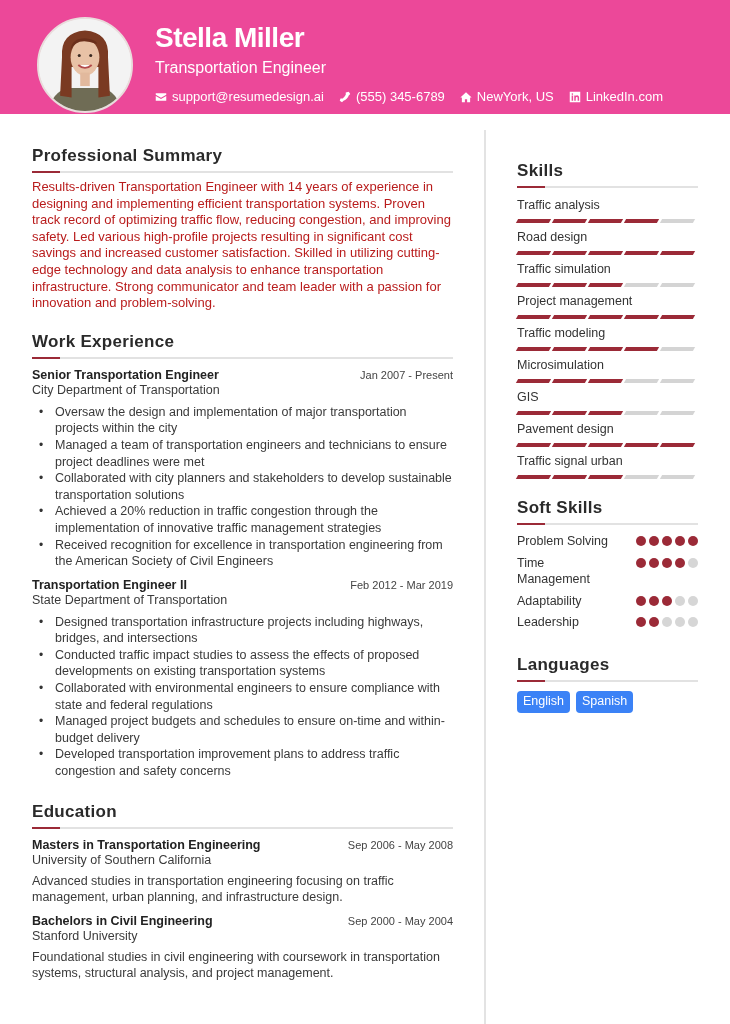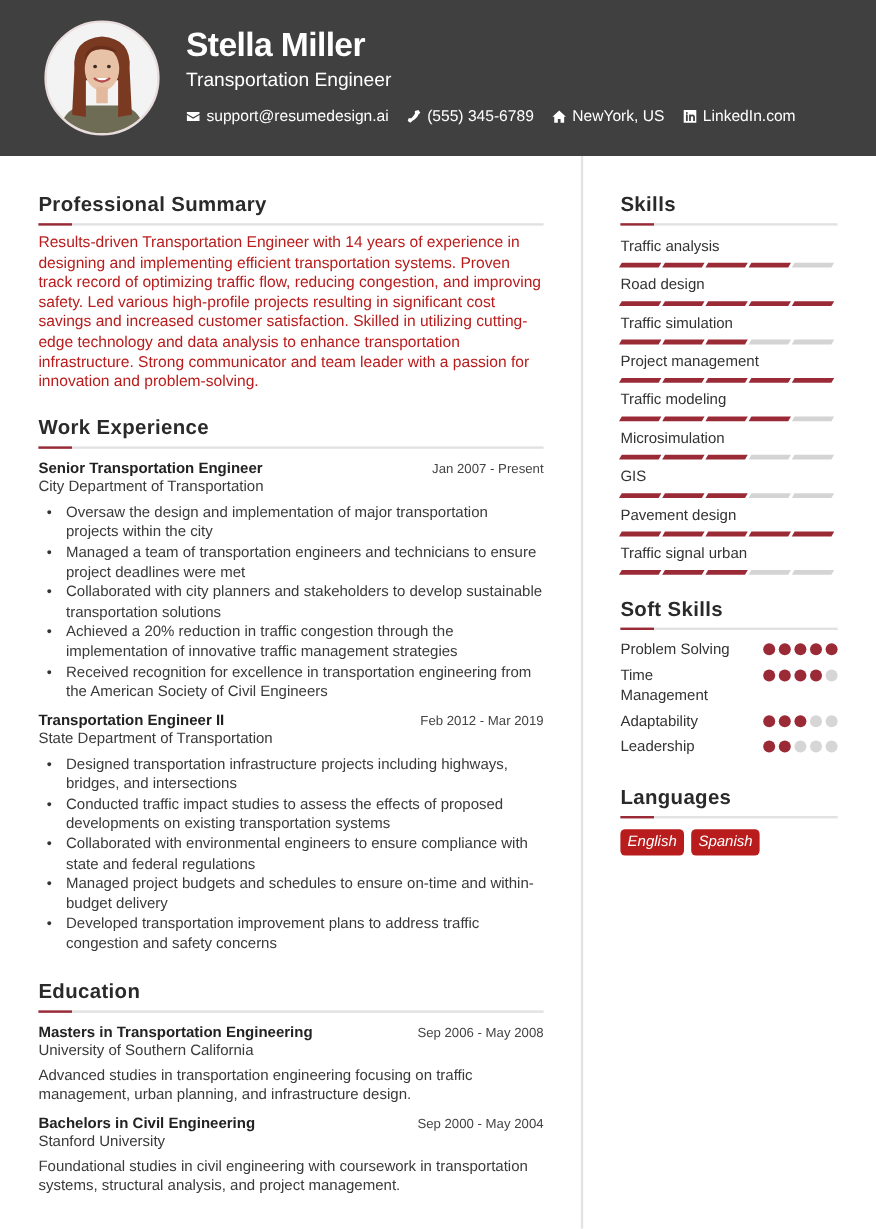--- a/index.html
+++ b/index.html
@@ -1,21 +1,21 @@
 <!DOCTYPE html>
 <html><head>
 <meta charset="utf-8">
 <style>
   * { box-sizing: border-box; margin: 0; padding: 0; }
   html, body { width: 730px; height: 1024px; background: #ffffff; overflow: hidden; }
   body { font-family: "Liberation Sans", "DejaVu Sans", sans-serif; color: #333; position: relative; }
 
   .header {
-    position: absolute; left: 0; top: 0; width: 730px; height: 130px;
-    background: #404040;
+    position: absolute; left: 0; top: 0; width: 730px; height: 114px;
+    background: #ec4899;
   }
   .avatar {
     position: absolute; left: 37px; top: 17px; width: 96px; height: 96px;
     border-radius: 50%; background: #f4f4f4; border: 2px solid #e9dcdc; overflow: hidden;
   }
   .avatar svg { width: 100%; height: 100%; display: block; }
   .name {
     position: absolute; left: 155px; top: 22px;
     font-size: 28px; font-weight: bold; color: #ffffff; letter-spacing: -0.5px;
   }
@@ -71,22 +71,22 @@
   .skill-seg.on { background: #9b2a37; }
 
   .soft-row { display: flex; justify-content: space-between; align-items: flex-start; margin-bottom: 5px; }
   .soft-label { font-size: 12.5px; color: #333; line-height: 16.5px; width: 100px; }
   .dots { display: flex; gap: 3px; margin-top: 3px; }
   .dot { width: 10px; height: 10px; border-radius: 50%; background: #d6d6d6; }
   .dot.on { background: #9b2a37; }
 
   .langs { display: flex; gap: 6px; margin-top: 9px; }
   .lang {
-    background: #b91c1c; color: #fff; font-size: 12.5px; padding: 3px 6px 4px 6px;
-    border-radius: 4px; line-height: 15px; font-style: italic;
+    background: #3b82f6; color: #fff; font-size: 12.5px; padding: 3px 6px 4px 6px;
+    border-radius: 4px; line-height: 15px;
   }
 </style>
 </head>
 <body>
 
 <div class="header">
   <div class="avatar">
     <svg viewBox="0 0 96 96">
       <rect width="96" height="96" fill="#f3f3f3"></rect>
       <path d="M10 96 Q14 76 30 72 L66 72 Q82 76 86 96 Z" fill="#6f6c55"></path>
@@ -126,21 +126,21 @@
         </svg>
       <span>LinkedIn.com</span>
     </div>
   </div>
 </div>
 
 <div class="divider-v"></div>
 
 <div class="left">
 
-  <div style="margin-top:31px;">
+  <div style="margin-top:16px;">
     <div class="section-title">Professional Summary</div>
     <div class="section-rule"></div>
     <div class="summary">Results-driven Transportation Engineer with 14 years of experience in designing and implementing efficient transportation systems. Proven track record of optimizing traffic flow, reducing congestion, and improving safety. Led various high-profile projects resulting in significant cost savings and increased customer satisfaction. Skilled in utilizing cutting-edge technology and data analysis to enhance transportation infrastructure. Strong communicator and team leader with a passion for innovation and problem-solving.</div>
   </div>
 
   <div style="margin-top:20px;">
     <div class="section-title">Work Experience</div>
     <div class="section-rule"></div>
 
     <div style="margin-top:9px;">

